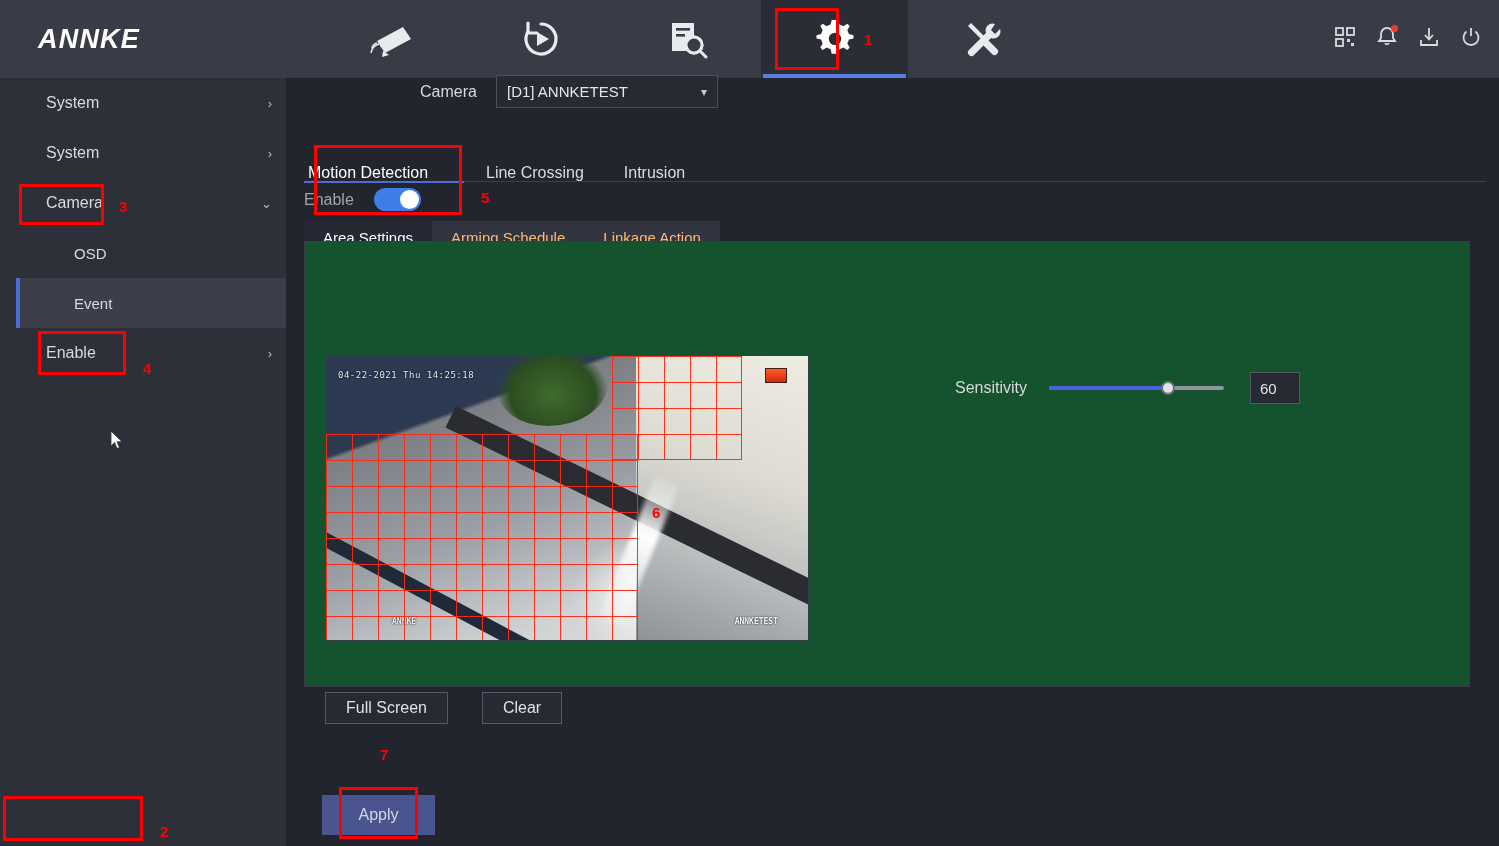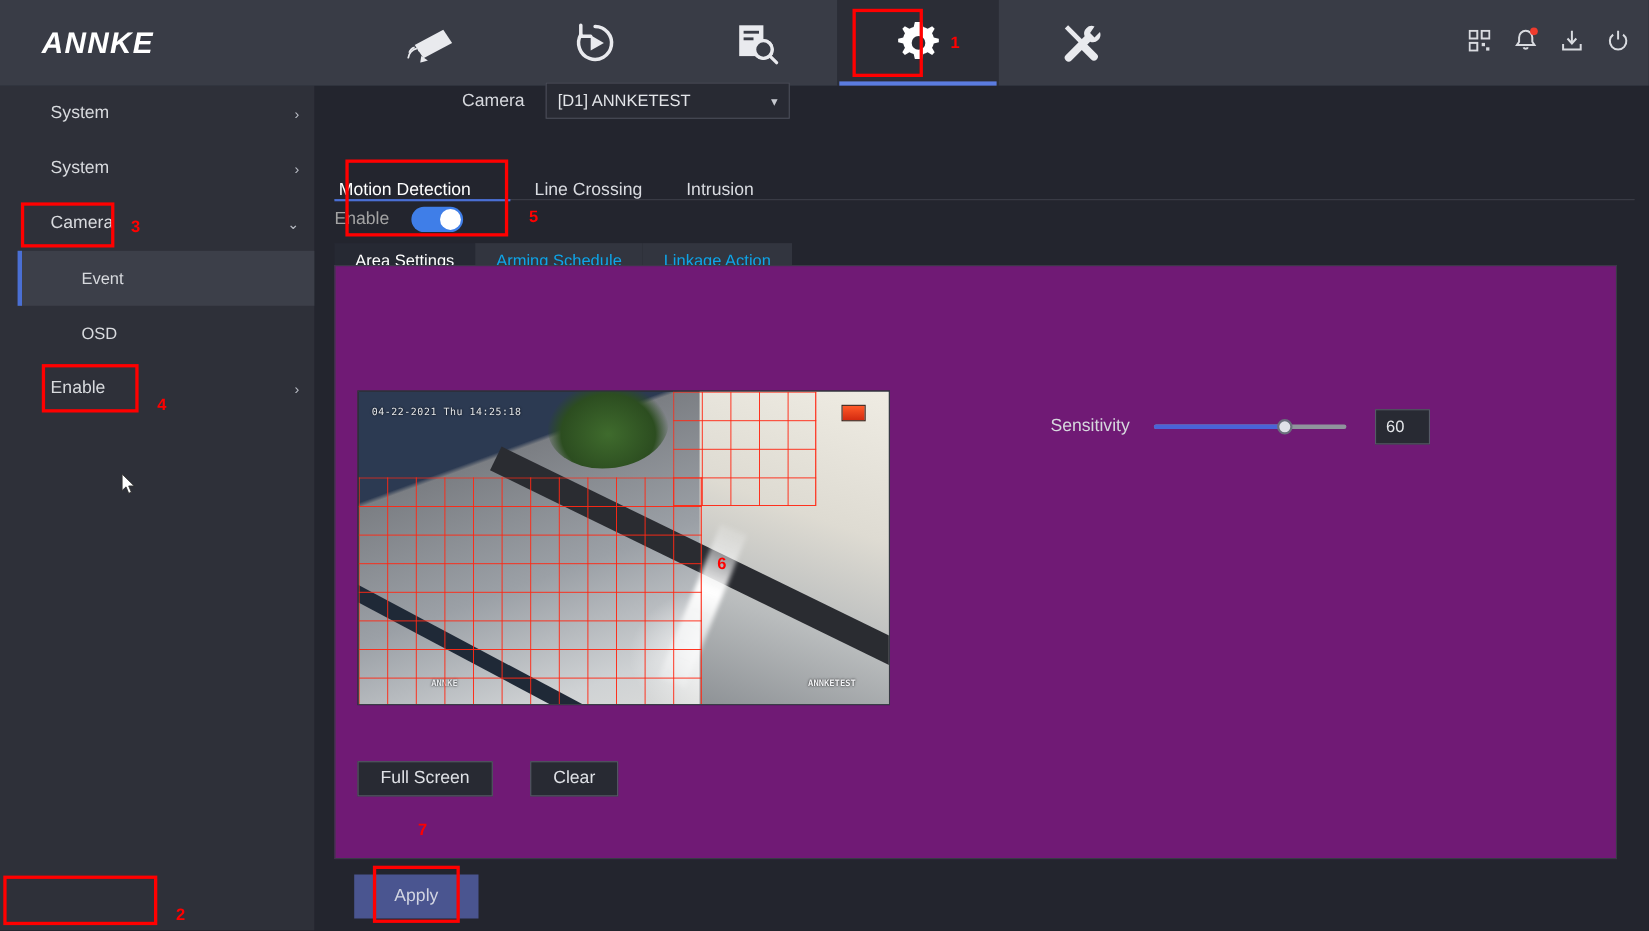--- a/index.html
+++ b/index.html
@@ -119,32 +119,32 @@
     width: 47px; height: 23px; border-radius: 12px;
     background: #3f7ee8; position: relative; cursor: pointer;
   }
   .toggle .knob {
     position: absolute; right: 2px; top: 2px;
     width: 19px; height: 19px; border-radius: 50%; background: #ffffff;
   }
 
   .panel {
     position: absolute; left: 18px; top: 163px;
-    width: 1166px; height: 540px;
+    width: 1166px; height: 446px;
     border: 1px solid #383b45;
-    background: #701a75;
+    background: #14532d;
   }
   .subtabs {
     position: absolute; left: 18px; top: 143px;
     display: flex; align-items: flex-end;
   }
   .subtab {
     height: 32px; padding: 0 19px;
     display: flex; align-items: center;
-    background: #32353f; color: #0ea5e9; font-size: 15px;
+    background: #32353f; color: #fdba74; font-size: 15px;
     cursor: pointer;
   }
   .subtab.active { background: #262933; color: #ffffff; }
 
   
   .video-wrap {
     position: absolute; left: 20px; top: 113px;
     width: 484px; height: 286px;
     background: #1a1b22; border: 1px solid #3a3d47;
     overflow: hidden;
@@ -380,26 +380,26 @@
       <span class="lbl">System</span>
       <span class="chev">›</span>
     </div>
 
     <div class="side-item">
       <span class="lbl">Camera</span>
       <span class="chev">⌄</span>
     </div>
 
 
+    <div class="side-item sub">
+      <span class="lbl">OSD</span>
+    </div>
+
     <div class="side-item sub selected">
       <span class="lbl">Event</span>
-    </div>
-
-    <div class="side-item sub">
-      <span class="lbl">OSD</span>
     </div>
 
     <div class="side-item">
       <span class="lbl">Enable</span>
       <span class="chev">›</span>
     </div>
 
     <span class="cursor-arrow">
       <svg width="14" height="20" viewBox="0 0 14 20">
         <path d="M1 1 L1 16 L4.6 12.6 L7 18.5 L9.4 17.4 L7 11.8 L12 11.8 Z" fill="#ffffff" stroke="#333" stroke-width="0.8"></path>

